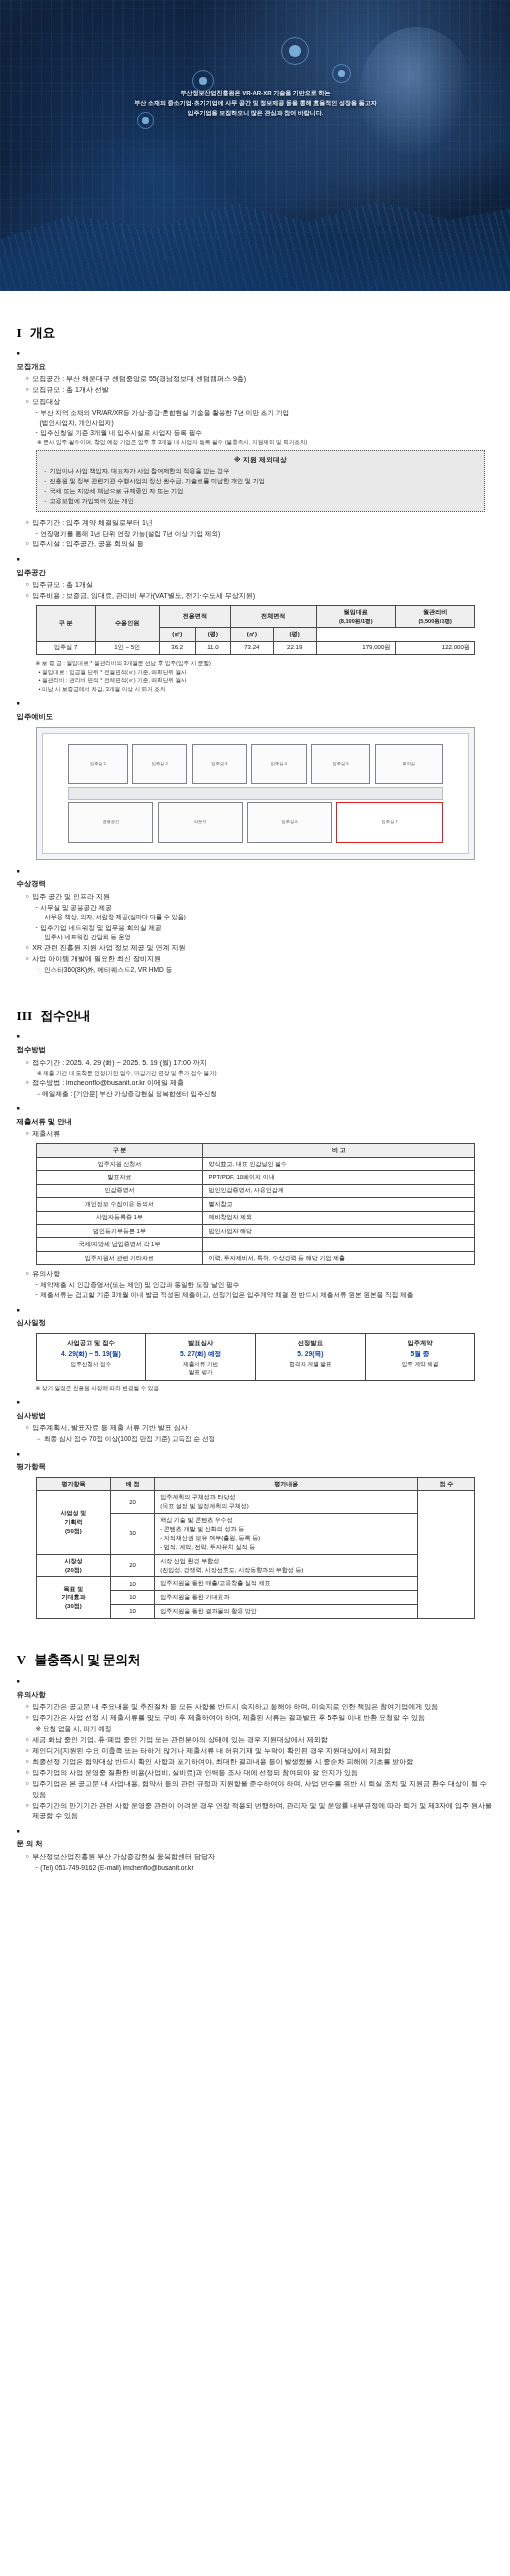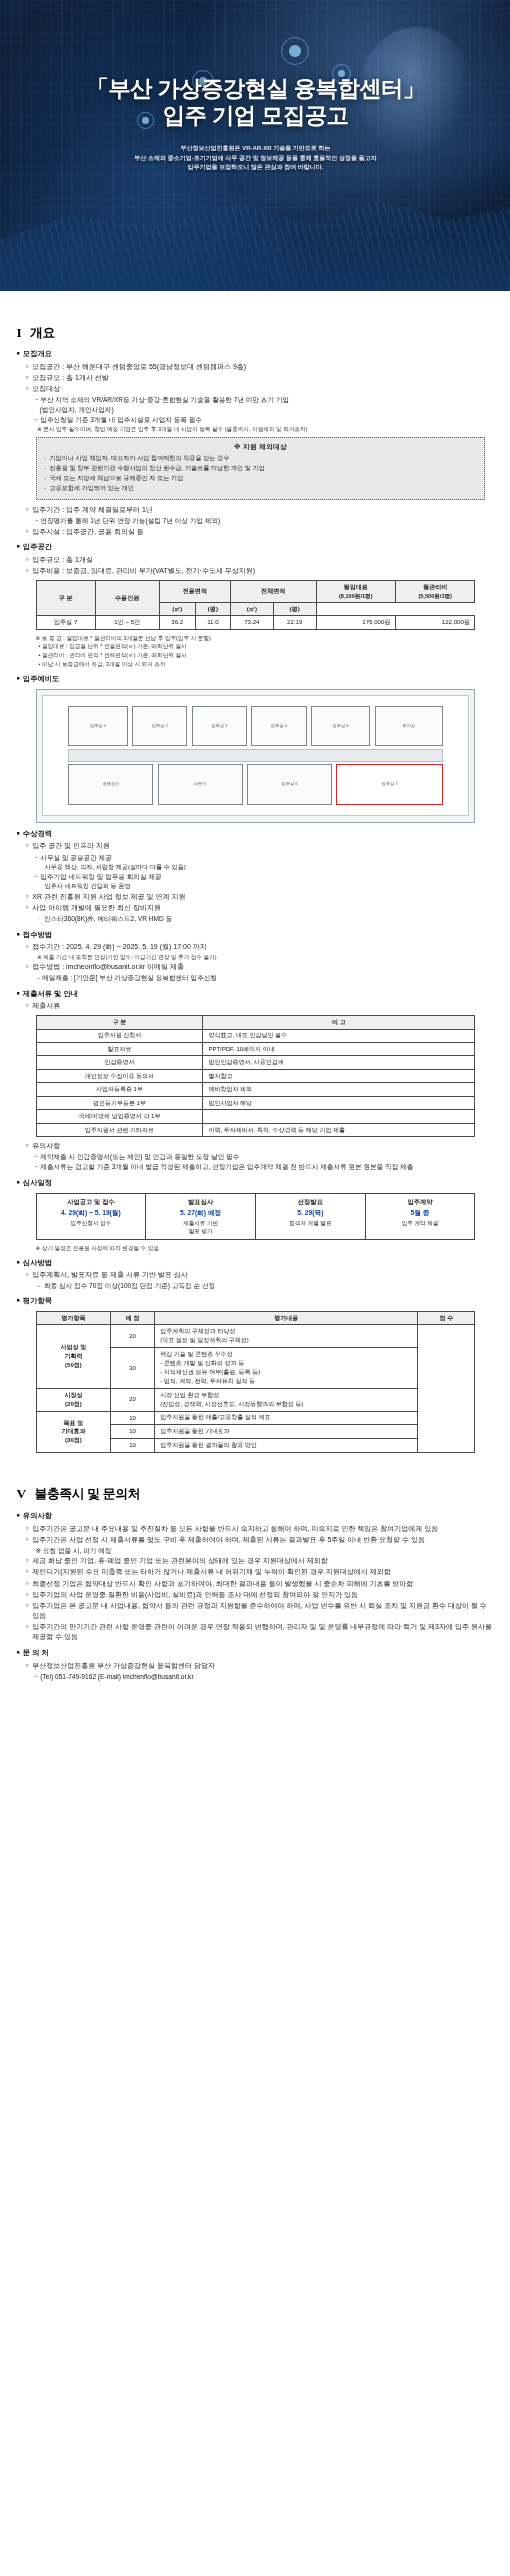--- a/index.html
+++ b/index.html
@@ -92,21 +92,21 @@
     display:flex; align-items:baseline; gap:8.3px;
     margin: 16.6px 0 7px 0;
   }
   .sec-num {
     font-family: "Liberation Serif", "DejaVu Serif", serif;
     font-size: 13.4px; font-weight:700; color:#000;
     letter-spacing:0;
   }
   .sec-title { font-size: 12.8px; font-weight: 800; color:#000; letter-spacing:-0.4px;margin-top:16px; }
 
-  .b1 { margin: 5.7px 0 1.9px 0; font-size: 7.3px; font-weight: 700; display:flex; gap:3.2px; }
+  .b1 { margin: 5.7px 0 1.9px 0; font-size: 7.3px; font-weight: 700; display:flex; gap:3.2px;flex-direction:column; }
   .b1 .mk { font-size: 5.1px; line-height:1.85; }
 
   .b2 { margin: 1px 0 1px 9px; font-size: 7px; display:flex; gap:3.2px; }
   .b2 .mk { font-size: 5.7px; line-height:1.55; }
 
   .b3 { margin: 0.6px 0 0.6px 19px; font-size: 6.6px; display:flex; gap:2.6px; }
   .b3 .mk { font-size: 6.4px; line-height:1.4; }
 
   .b4 { margin: 0.3px 0 0.3px 28px; font-size: 6.1px; display:flex; gap:2.6px; color:#222; }
   .note-s { margin: 0.6px 0 0.6px 12.8px; font-size: 5.6px; color:#333; }
@@ -193,24 +193,20 @@
 
 <div class="hero">
   <div class="hero-bg"></div>
   <div class="hero-city"></div>
   <div class="hero-vr"></div>
   <div class="hero-orb orb1"></div>
   <div class="hero-orb orb2"></div>
   <div class="hero-orb orb3"></div>
   <div class="hero-orb orb4"></div>
   <div class="hero-inner">
-    <div class="hero-title">
-      <div>「부산 가상증강현실 융복합센터」</div>
-      <div>입주 기업 모집공고</div>
-    </div>
     <div class="hero-sub">
       <div>부산정보산업진흥원은 VR·AR·XR 기술을 기반으로 하는</div>
       <div>부산 소재의 중소기업·초기기업에 사무 공간 및 정보제공 등을 통해 효율적인 성장을 돕고자</div>
       <div>입주기업을 모집하오니 많은 관심과 참여 바랍니다.</div>
     </div>
   </div>
 </div>
 
 <div class="page">
 
@@ -386,20 +382,24 @@
     <span>XR 관련 진흥원 지원 사업 정보 제공 및 연계 지원</span>
   </div>
   <div class="b2">
     <span class="mk">○</span>
     <span>사업 아이템 개발에 필요한 최신 장비지원</span>
   </div>
   <div class="b3">
     <span>ㆍ 인스타360(8K)外, 메타퀘스트2, VR HMD 등</span>
   </div>
 
+  <div class="sec-head">
+    <span class="sec-num">III</span>
+    <span class="sec-title">접수안내</span>
+  </div>
 
   <div class="b1">
     <span class="mk">■</span>
     <span>접수방법</span>
   </div>
   <div class="b2">
     <span class="mk">○</span>
     <span>접수기간 : 2025. 4. 29 (화) ~ 2025. 5. 19 (월) 17:00 까지</span>
   </div>
   <div class="note-s" style="margin-left:20.4px">※ 제출 기간 내 도착분 인정(기한 엄수, 마감기간 연장 및 추가 접수 불가)</div>

